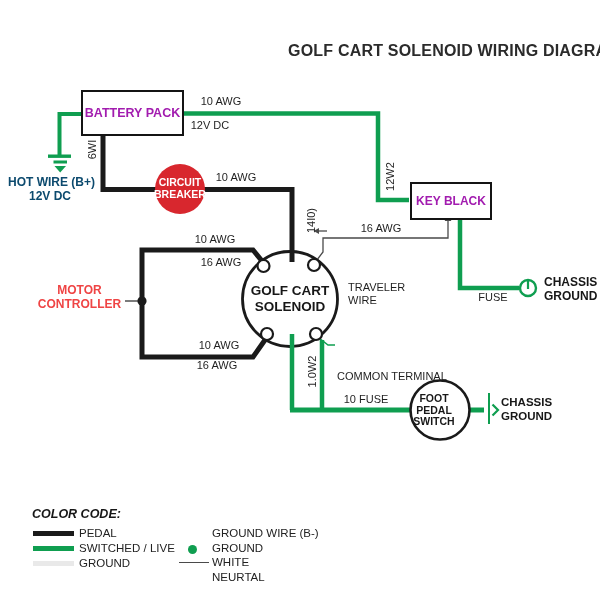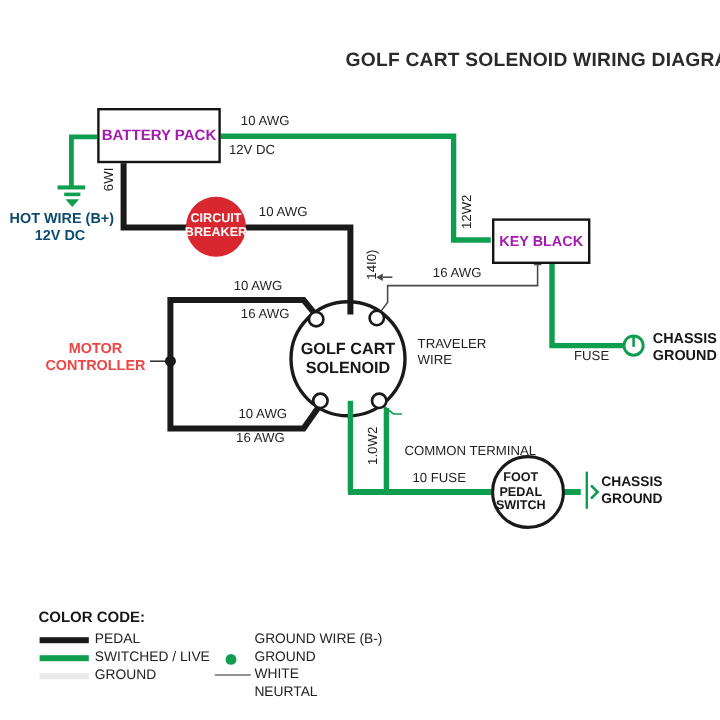--- a/index.html
+++ b/index.html
@@ -126,21 +126,21 @@
   <div class="lbl c vlabel" style="left:290px;top:364.5px;width:44px;height:13px;">1.0W2</div>
 
   <div class="lbl stack" style="left:348px;top:281px;line-height:1.2;">
     <span>TRAVELER</span>
     <span>WIRE</span>
   </div>
   <div class="lbl" style="left:337px;top:340px;margin-top:30px;">COMMON TERMINAL</div>
   <div class="lbl c" style="left:342px;top:393px;width:48px;">10 FUSE</div>
   <div class="lbl c" style="left:478px;top:291px;width:30px;">FUSE</div>
 
-  <div class="lbl b" style="left:32px;top:507px;font-size:12.5px;color:#171717;">COLOR CODE:</div>
+  <div class="lbl b" style="left:32px;top:507px;font-size:12.5px;color:#171717;font-style:italic;">COLOR CODE:</div>
 
   <div class="swatch" style="left: 33px; top: 531px; width: 41px; height: 5px; background-color: rgb(26, 26, 26);"></div>
   <div class="lbl legend-label" style="left:79px;top:526.5px;">PEDAL</div>
 
   <div class="swatch" style="left: 33px; top: 546px; width: 41px; height: 5px; background-color: rgb(15, 158, 80);"></div>
   <div class="lbl legend-label" style="left:79px;top:541.5px;">SWITCHED / LIVE</div>
 
   <div class="swatch" style="left: 33px; top: 561px; width: 41px; height: 5px; background-color: rgb(233, 233, 233);"></div>
   <div class="lbl legend-label" style="left:79px;top:556.5px;">GROUND</div>
 

